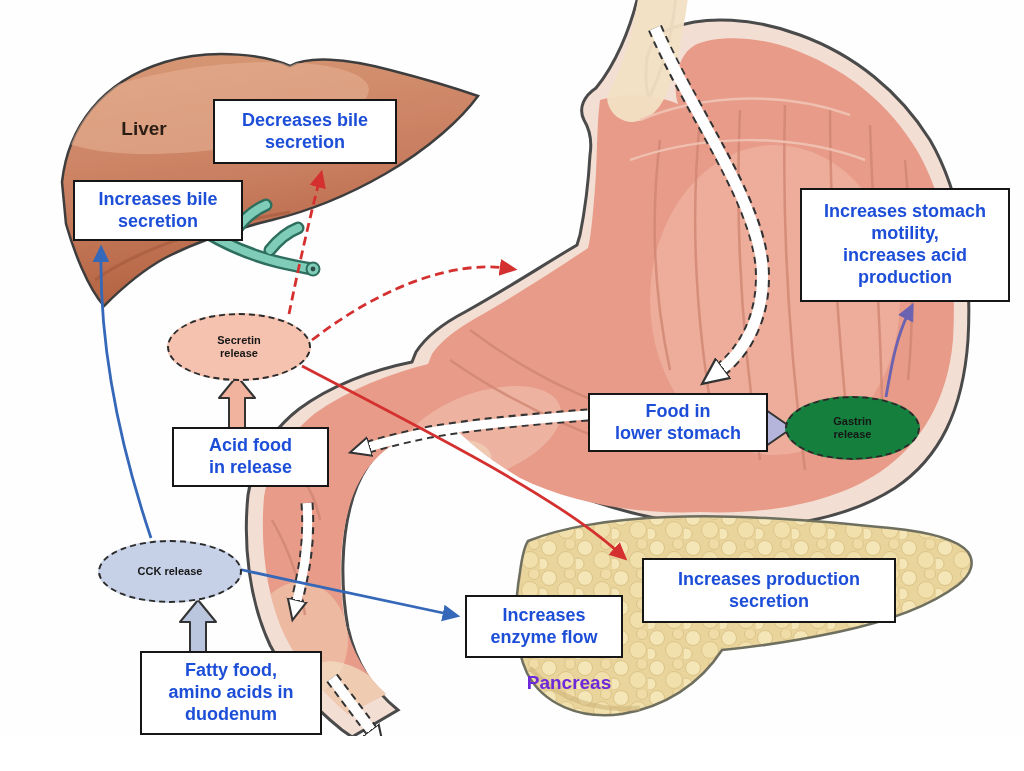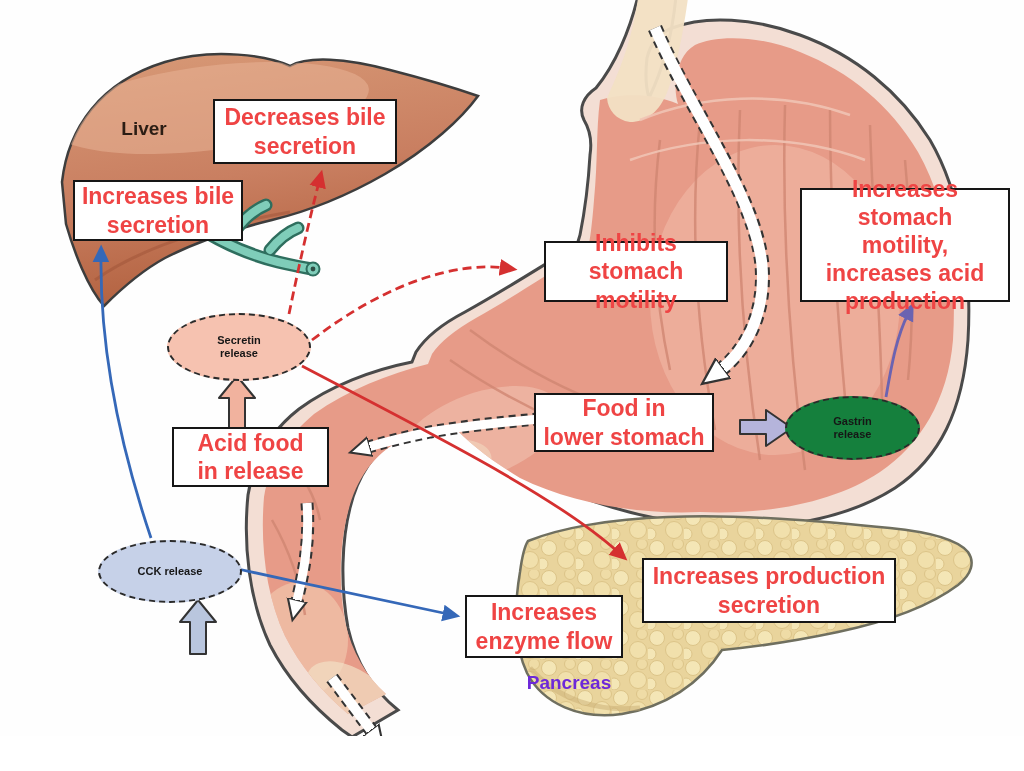--- a/index.html
+++ b/index.html
@@ -1,20 +1,20 @@
 <!DOCTYPE html>
 <html><head>
 <meta charset="utf-8">
 <style>
   html,body{margin:0;padding:0;background:#ffffff;}
   .stage{position:relative;width:1024px;height:736px;background:#fefefe;overflow:hidden;
          font-family:Liberation Sans, sans-serif;}
   .stage svg{position:absolute;left:0;top:0;}
-  .box{position:absolute;background:#ffffff;border:2px solid #161616;color:#ef4444;
-       font-size:23px;font-weight:700;line-height:1.22;text-align:center;
+  .box{position:absolute;background:#ffffff;border:2px solid #161616;color:#1d4ed8;
+       font-size:18px;font-weight:700;line-height:1.22;text-align:center;
        display:flex;align-items:center;justify-content:center;white-space:pre-line;
        box-sizing:border-box;padding:2px 4px;}
   .pill{position:absolute;border:2px dashed #2a2a2a;border-radius:50%;color:#161616;
         font-size:11px;font-weight:700;line-height:1.2;text-align:center;
         display:flex;align-items:center;justify-content:center;white-space:pre-line;
         box-sizing:border-box;}
   .organ-label{position:absolute;font-size:19px;font-weight:700;color:#2b1d14;
         text-align:center;white-space:pre-line;}
   .organ-label.gray{color:#6d28d9;}
 </style>
@@ -233,33 +233,34 @@
   </g>
 </svg>
 
   <div class="organ-label" style="left:104px;top:118px;width:80px;">Liver</div>
   <div class="organ-label gray" style="left:514px;top:672px;width:110px;">Pancreas</div>
 
   <div class="box" style="left:213px;top:99px;width:184px;height:65px;">Decreases bile
 secretion</div>
   <div class="box" style="left:43px;top:180px;width:170px;height:61px;margin-left:30px;">Increases bile
 secretion</div>
-  <div class="box" style="left:544px;top:241px;width:184px;height:61px;">Inhibits stomach
-motility</div>
   <div class="box" style="left:800px;top:188px;width:210px;height:114px;">Increases stomach
 motility,
 increases acid
 production</div>
-  <div class="box" style="left:534px;top:393px;width:180px;height:59px;">Food in
+  <div class="box" style="left:588px;top:393px;width:180px;height:59px;">Food in
 lower stomach</div>
   <div class="box" style="left:172px;top:427px;width:157px;height:60px;">Acid food
 in release</div>
   <div class="box" style="left:465px;top:595px;width:158px;height:63px;">Increases
 enzyme flow</div>
   <div class="box" style="left:642px;top:558px;width:254px;height:65px;">Increases production
 secretion</div>
+  <div class="box" style="left:140px;top:651px;width:182px;height:84px;">Fatty food,
+amino acids in
+duodenum</div>
 
   <div class="pill" style="left: 167px; top: 313px; width: 144px; height: 68px; background: rgb(246, 194, 176);">Secretin
 release</div>
   <div class="pill" style="left: 785px; top: 396px; width: 135px; height: 64px; background: #15803d;">Gastrin
 release</div>
   <div class="pill" style="left: 98px; top: 540px; width: 144px; height: 63px; background: rgb(198, 209, 232);">CCK release</div>
 </div>
 
 </body></html>

